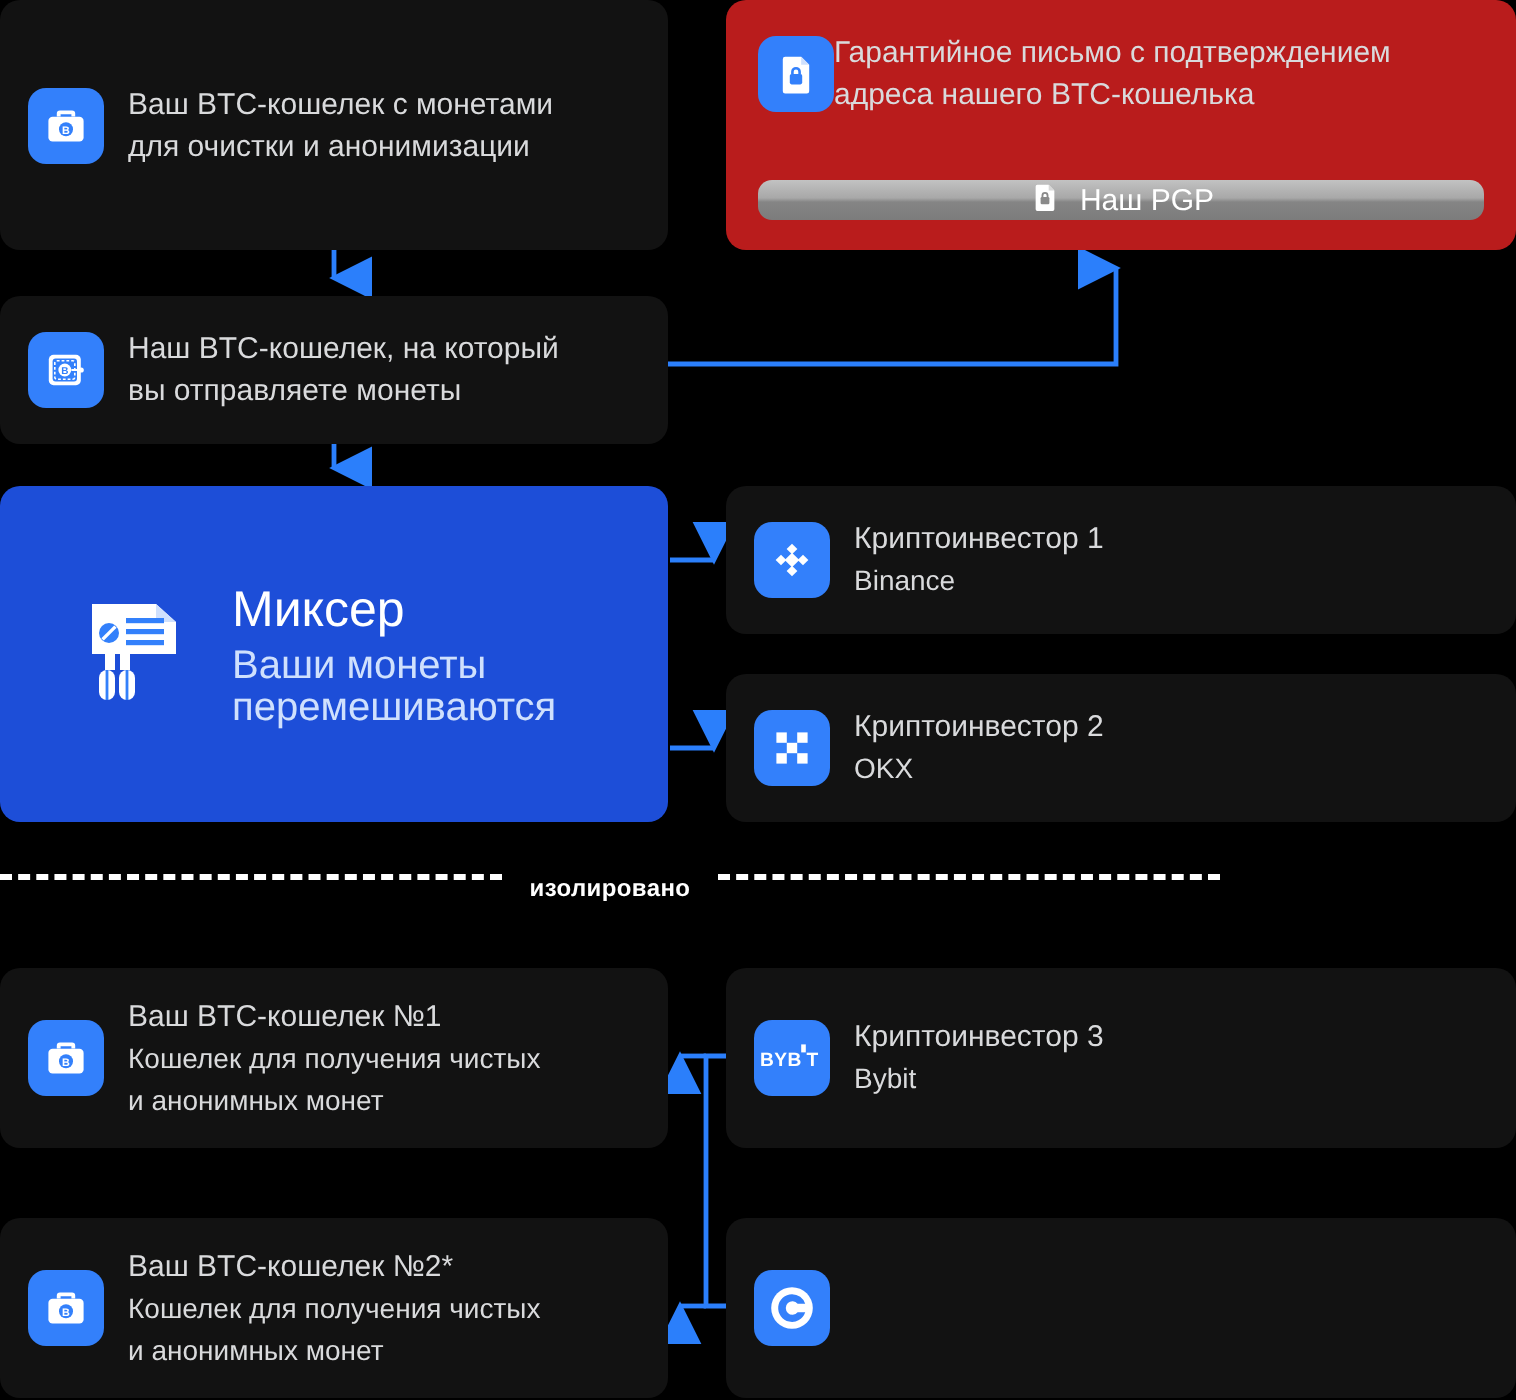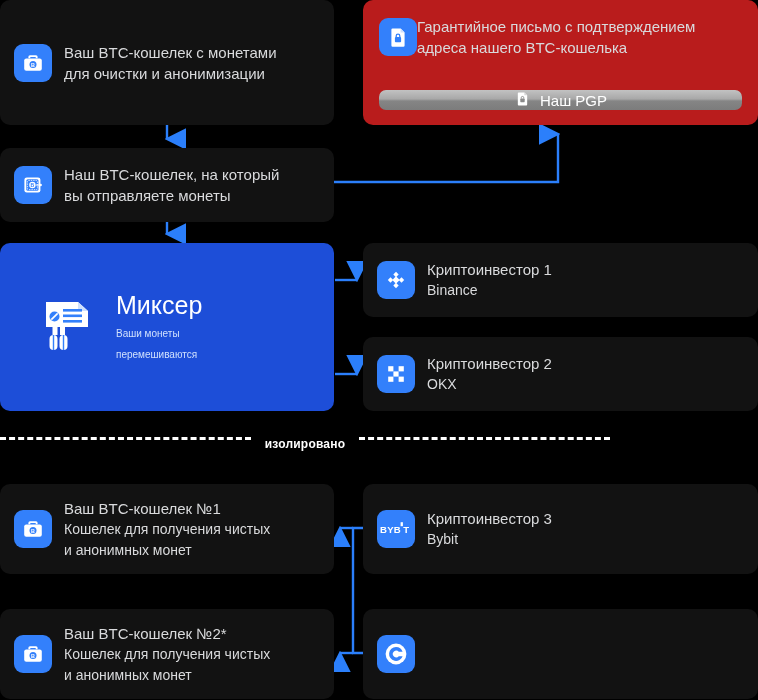--- a/index.html
+++ b/index.html
@@ -72,21 +72,21 @@
   .mixer {
     position: absolute;
     background: #1d4ed8;
     border-radius: 10px;
     display: flex;
     align-items: center;
     padding: 0 0 0 40px;
   }
   .mixer-icon { flex:0 0 auto; margin-right: 18px; }
   .mixer-title { color:#ffffff; font-size: 25px; line-height: 30px; }
-  .mixer-sub { color:#cfe0fd; font-size: 10px; line-height: 21px; white-space: pre-line; margin-top:3px; }
+  .mixer-sub { color:#cfe0fd; font-size: 20px; line-height: 21px; white-space: pre-line; margin-top:3px; }
 
   
   .wires { position:absolute; left:0; top:0; width:758px; height:700px; pointer-events:none; }
 
   
   .divider-wrap {
     position:absolute; left:0; width:610px; height:16px;
     display:flex; align-items:flex-start;
   }
   .dash-line {

